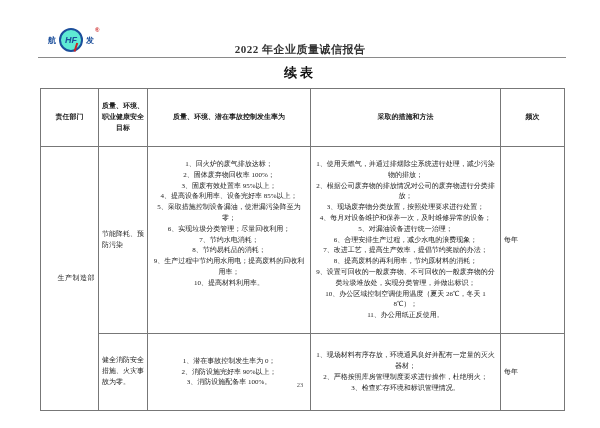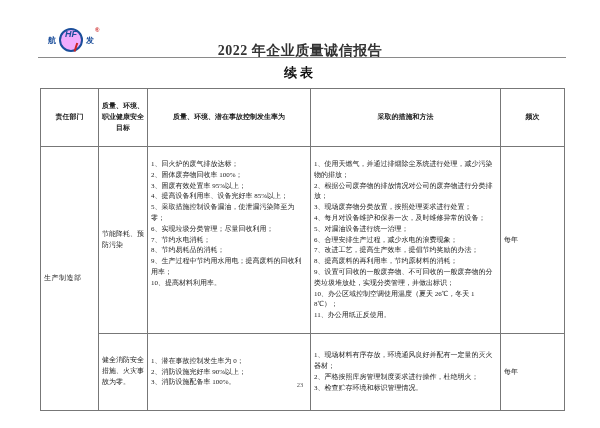--- a/index.html
+++ b/index.html
@@ -28,22 +28,23 @@
     font-family: "Liberation Sans", sans-serif;
     font-weight: bold;
     font-size: 8px;
     color: #1b4e9b;
   }
   .logo-circle {
     width: 24px;
     height: 24px;
     border-radius: 50%;
     border: 2px solid #1b4e9b;
-    background: #f0abfc;
+    background: #5eead4;
     display: flex;
+    align-items: center;
     justify-content: center;
     position: relative;
   }
   .logo-hf {
     font-family: "Liberation Sans", sans-serif;
     font-weight: bold;
     font-style: italic;
     font-size: 9px;
     color: #1b4e9b;
     line-height: 1;
@@ -64,21 +65,21 @@
     position: relative;
     top: -7px;
     left: 1px;
   }
   .doc-header-title {
     position: absolute;
     top: 42px;
     left: 0;
     width: 100%;
     text-align: center;
-    font-size: 14px;
+    font-size: 11px;
     font-weight: bold;
     letter-spacing: 0.5px;
     color: #333333;
   }
   .header-rule {
     position: absolute;
     top: 57px;
     left: 38px;
     width: 528px;
     border-top: 1px solid #8a8a8a;
@@ -114,39 +115,39 @@
   }
   .report-table th {
     font-weight: bold;
     text-align: center;
     height: 42px;
     line-height: 11px;
   }
   .row-1 { height: 155px; }
   .row-2 { height: 77px; margin-left: 45px; }
   td.dept-cell {
-    text-align: left;
+    text-align: right;
     vertical-align: middle;
     letter-spacing: 0.5px;
   }
   td.goal-cell {
     text-align: justify;
     vertical-align: middle;
     line-height: 11px;
   }
   td.list-cell {
     vertical-align: top;
     line-height: 10.8px;
   }
   td.list-cell.v-mid { vertical-align: middle; }
   td.freq-cell {
     text-align: left;
     vertical-align: middle;
   }
-  .list-line { line-height: 10.8px; }
+  .list-line { line-height: 10.8px; text-align: center; }
 
   
   .page-number {
     position: absolute;
     top: 381px;
     left: 0;
     width: 100%;
     text-align: center;
     font-size: 6.5px;
     color: #555555;

